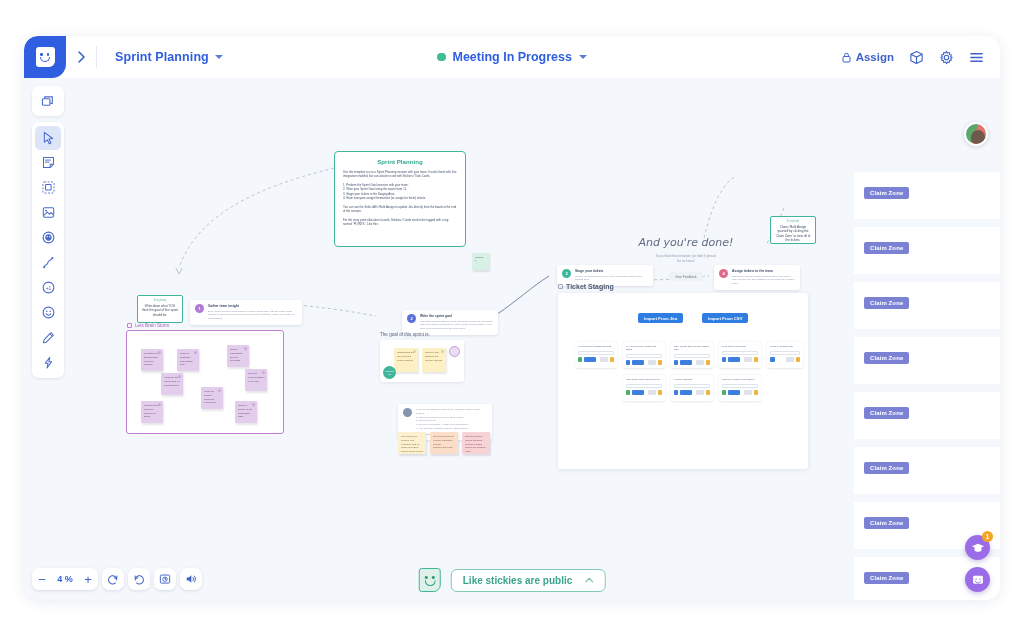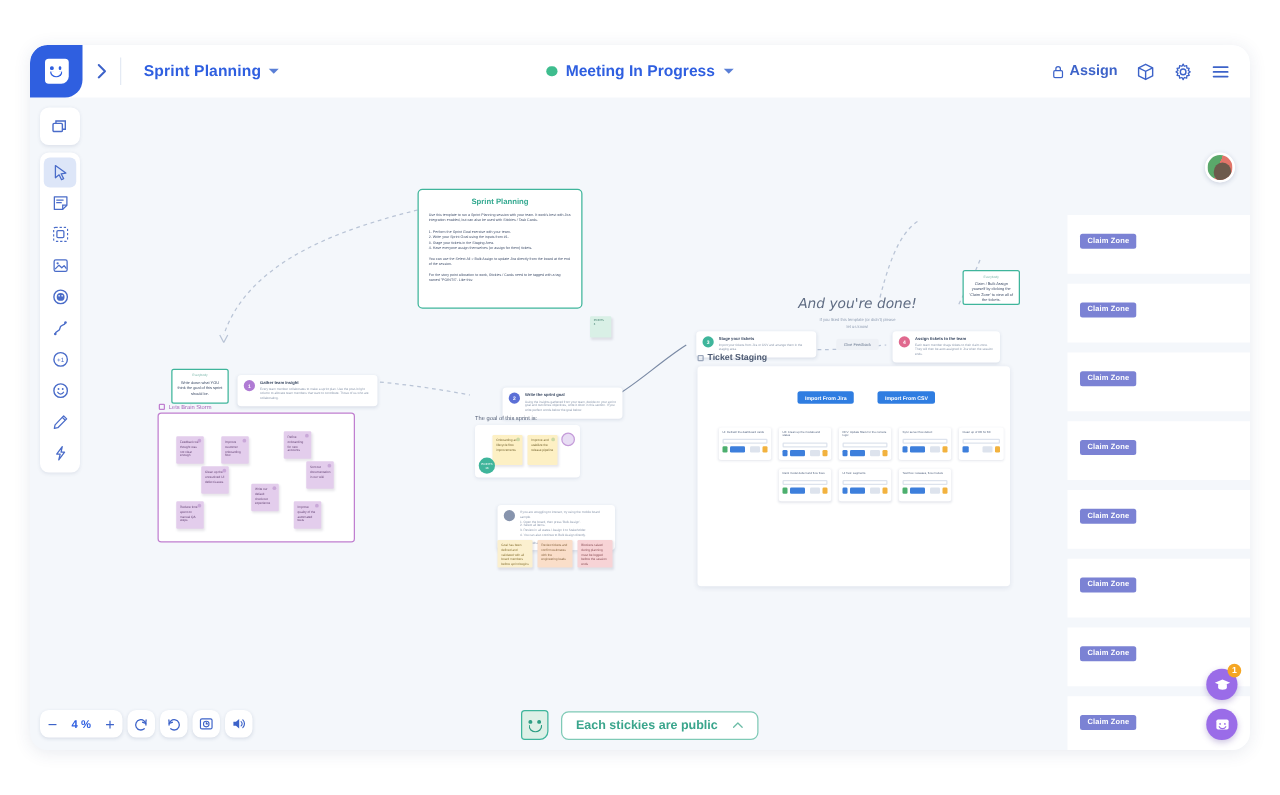--- a/index.html
+++ b/index.html
@@ -688,21 +688,21 @@
           </svg>
       </span>
     </div>
   </div>
 
   <div class="publicbar">
     <div class="pub-sticky">
         <div class="pub-smile"></div>
       </div>
     <div class="pub-pill">
-      <span class="t">Each stickies are public</span>
+      <span class="t">Like stickies are public</span>
       <span>
         <svg width="9" height="6" viewBox="0 0 10 7">
             <path d="M1 5.6 L5 1.6 L9 5.6" stroke="#6dbda7" stroke-width="1.2" fill="none" stroke-linecap="round" stroke-linejoin="round"></path>
           </svg>
       </span>
     </div>
   </div>
 
   <div class="fab-wrap">
     <div class="fab">

